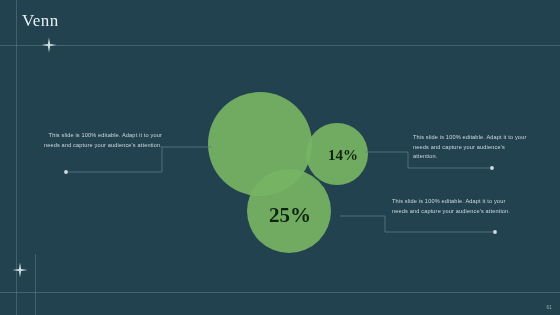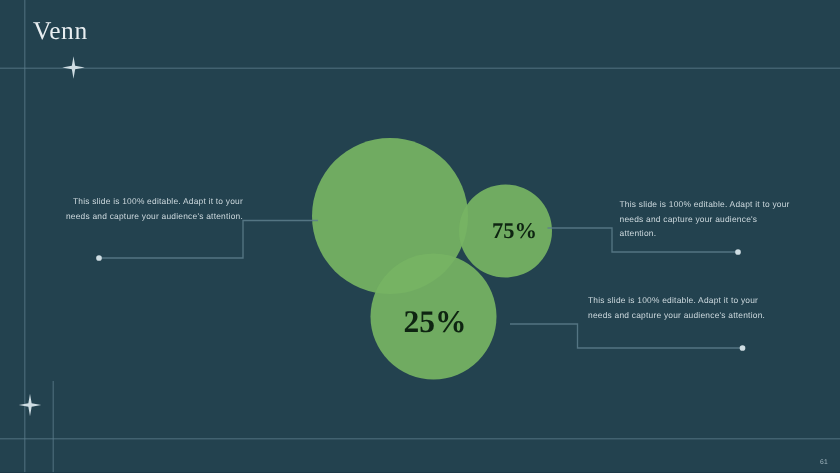--- a/index.html
+++ b/index.html
@@ -118,21 +118,21 @@
 
   <div id="title">Venn</div>
 
   <svg id="venn" viewBox="0 0 560 315">
     <g>
       <circle cx="260" cy="144" r="52" fill="#76b463" fill-opacity="0.93"></circle>
       <circle cx="337" cy="154" r="31" fill="#76b463" fill-opacity="0.93"></circle>
       <circle cx="289" cy="211" r="42" fill="#76b463" fill-opacity="0.93"></circle>
     </g>
   </svg>
-  <div class="venn-label" id="label-25" style="left:343px; top:155px;">75%</div>
+  <div class="venn-label" id="label-25" style="left:343px; top:155px;">14%</div>
   <div class="venn-label" id="label-35" style="left:290px; top:215px;">25%</div>
 
   <svg id="connectors" viewBox="0 0 560 315">
 
     <polyline points="66,172 162,172 162,147 212,147" fill="none" stroke="#5d7e8c" stroke-width="0.9" opacity="0.85"></polyline>
     <circle cx="66" cy="172" r="1.9" fill="#cfdde3"></circle>
 
     <polyline points="492,168 408,168 408,152 365,152" fill="none" stroke="#5d7e8c" stroke-width="0.9" opacity="0.85"></polyline>
     <circle cx="492" cy="168" r="1.9" fill="#cfdde3"></circle>
 

